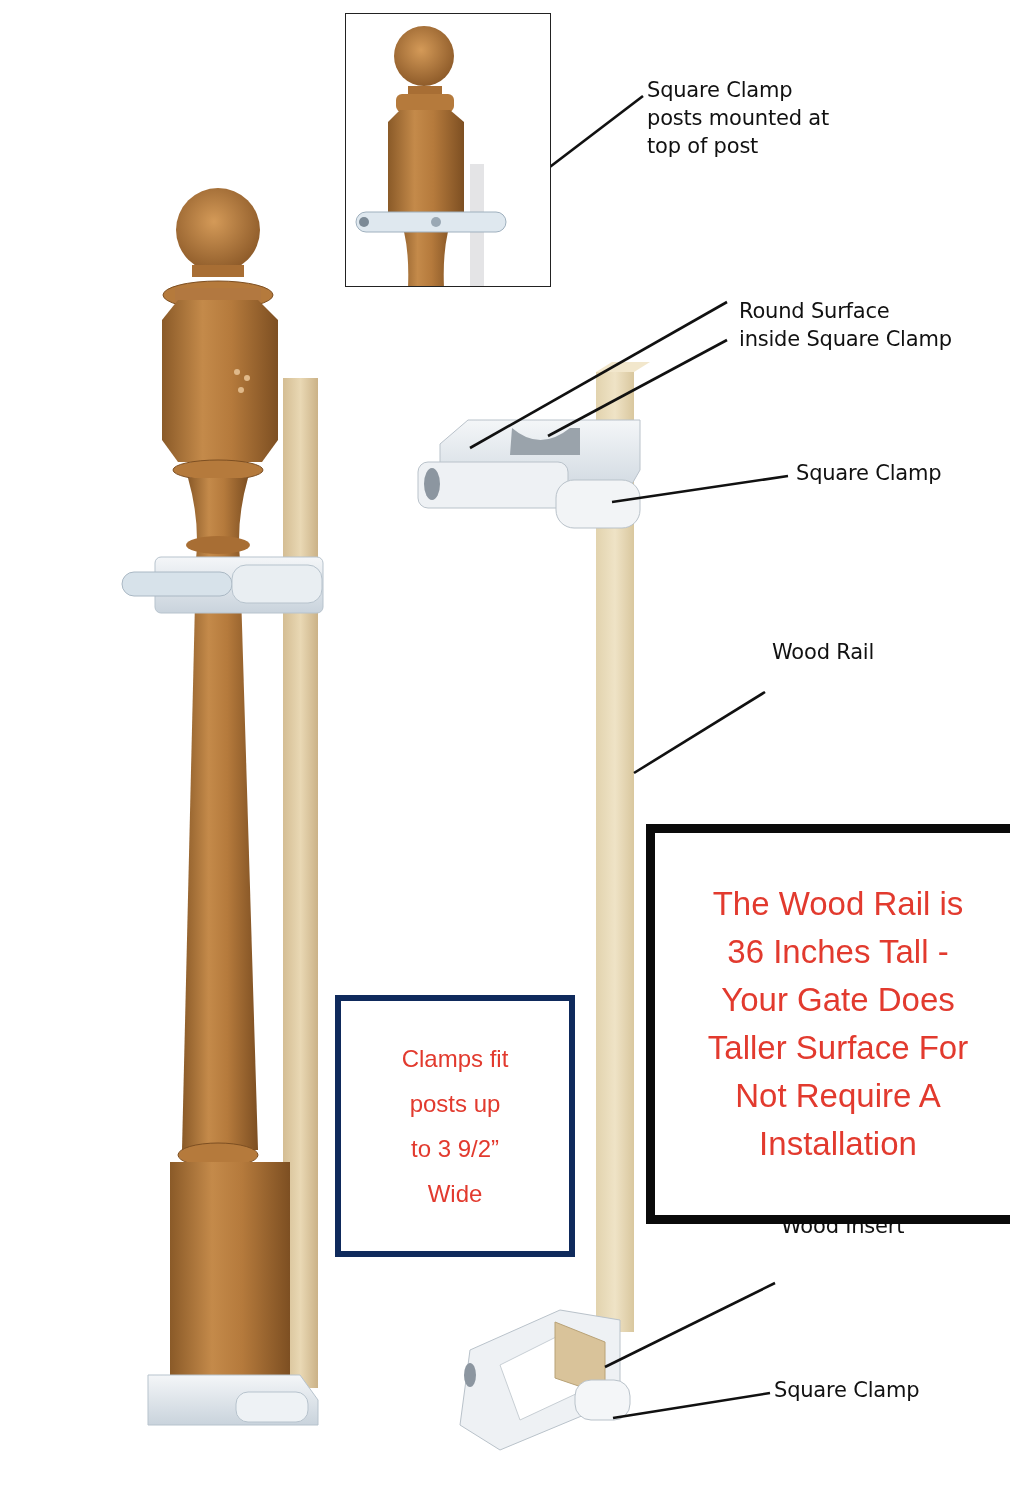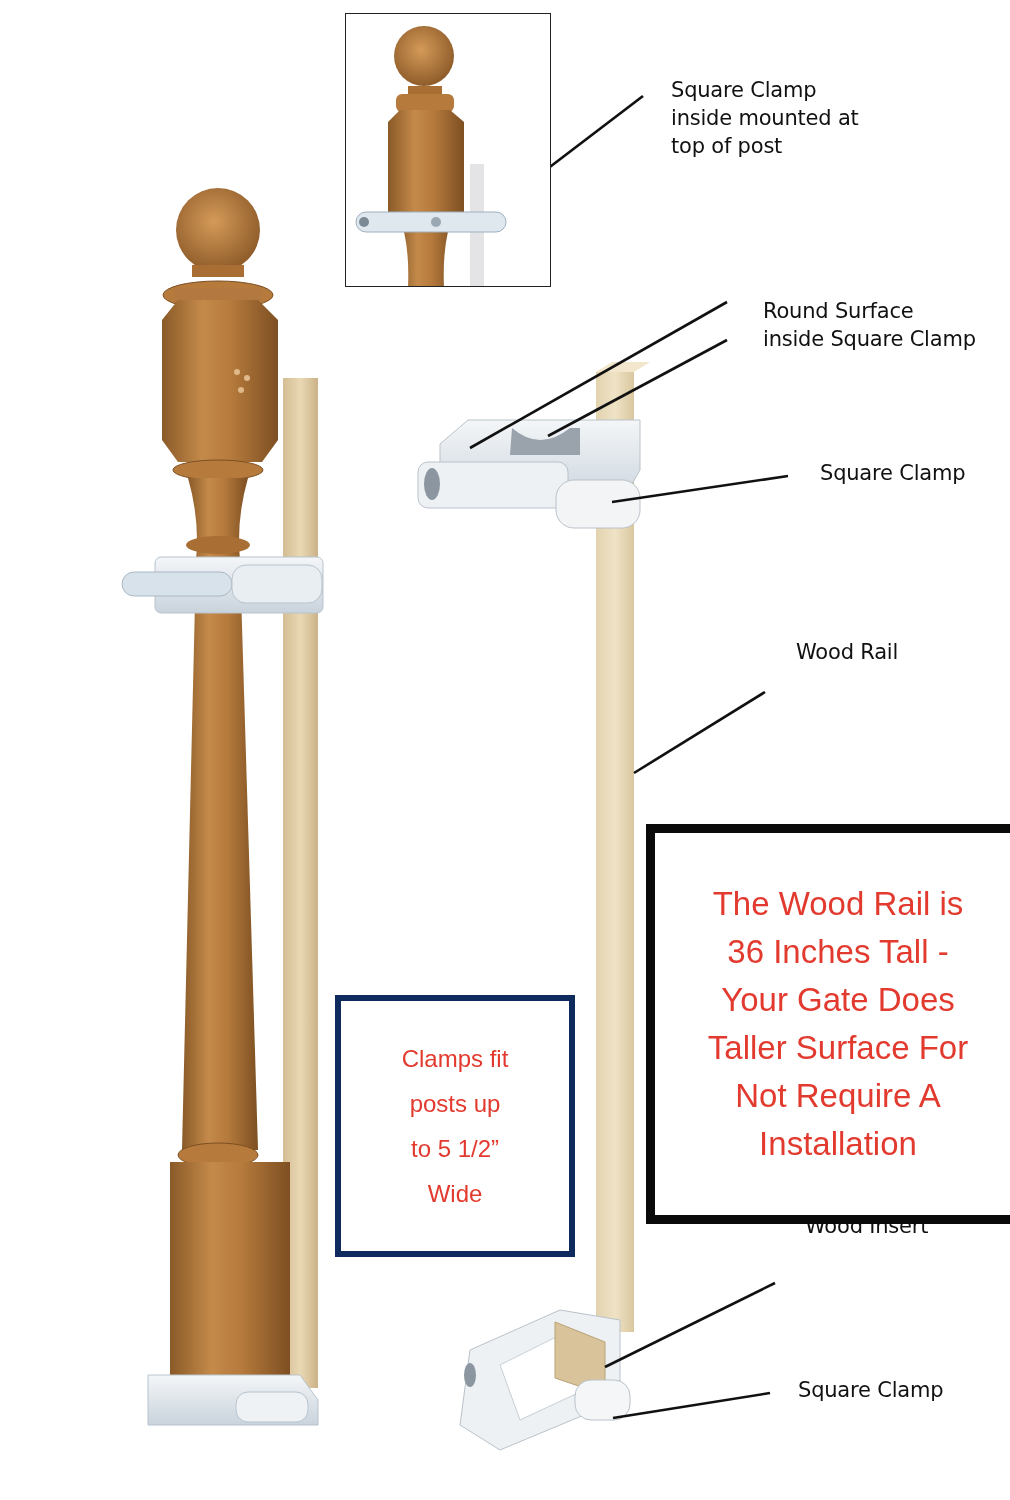--- a/index.html
+++ b/index.html
@@ -1,17 +1,17 @@
 <!DOCTYPE html>
 <html><head>
 <meta charset="utf-8">
 <style>
   html, body { margin: 0; padding: 0; background: #ffffff; }
   body { width: 1010px; height: 1500px; position: relative; overflow: hidden; font-family: "Liberation Sans", sans-serif; }
-  .label { position: absolute; color: #111; font-family: "DejaVu Sans", sans-serif; font-size: 21px; line-height: 28px; letter-spacing: -0.2px; white-space: nowrap; margin-left: 24px; }
+  .label { position: absolute; color: #111; font-family: "DejaVu Sans", sans-serif; font-size: 21px; line-height: 28px; letter-spacing: -0.2px; white-space: nowrap; }
   svg.overlay { position: absolute; left: 0; top: 0; width: 1010px; height: 1500px; pointer-events: none; }
   .note-box { position: absolute; background: #fff; box-sizing: border-box; display: flex; align-items: center; justify-content: center; text-align: center; }
   .note-box .txt { color: #e23a2e; font-family: "Liberation Sans", sans-serif; }
   .note-clamps { left: 335px; top: 995px; width: 240px; height: 262px; border: 6px solid #0f2a5c; }
   .note-clamps .txt { font-size: 24px; line-height: 45px; }
   .note-rail { left: 646px; top: 824px; width: 384px; height: 400px; border: 9px solid #0a0a0a; }
   .note-rail .txt { font-size: 33px; line-height: 48px; }
   .inset { position: absolute; left: 345px; top: 13px; width: 206px; height: 274px; border: 1.5px solid #222; background: #fff; overflow: hidden; box-sizing: border-box; }
 </style>
 </head>
@@ -119,21 +119,21 @@
     <path d="M42 108 L54 96 L104 96 L118 108 L118 200 L42 200 Z" fill="url(#oak)"></path>
     <path d="M52 200 L108 200 Q96 226 98 274 L62 274 Q64 226 52 200 Z" fill="url(#oak)"></path>
     <rect x="10" y="198" width="150" height="20" rx="10" fill="#dfe8ef" stroke="#9fb0be"></rect>
     <circle cx="18" cy="208" r="5" fill="#7c8a96"></circle>
     <circle cx="90" cy="208" r="5" fill="#9aa8b4"></circle>
   </svg>
 </div>
 
 <div class="label" style="left:647px; top:76px;">
   <div>Square Clamp</div>
-  <div>inside mounted at</div>
+  <div>posts mounted at</div>
   <div>top of post</div>
 </div>
 
 <div class="label" style="left:739px; top:297px;">
   <div>Round Surface</div>
   <div>inside Square Clamp</div>
 </div>
 
 <div class="label" style="left:796px; top:459px;">
   <div>Square Clamp</div>
@@ -148,21 +148,21 @@
 </div>
 
 <div class="label" style="left:774px; top:1376px;">
   <div>Square Clamp</div>
 </div>
 
 <div class="note-box note-clamps">
   <div class="txt">
     <div>Clamps fit</div>
     <div>posts up</div>
-    <div>to 5 1/2”</div>
+    <div>to 3 9/2”</div>
     <div>Wide</div>
   </div>
 </div>
 
 <div class="note-box note-rail">
   <div class="txt">
     <div>The Wood Rail is</div>
     <div>36 Inches Tall -</div>
     <div>Your Gate Does</div>
     <div>Taller Surface For</div>

